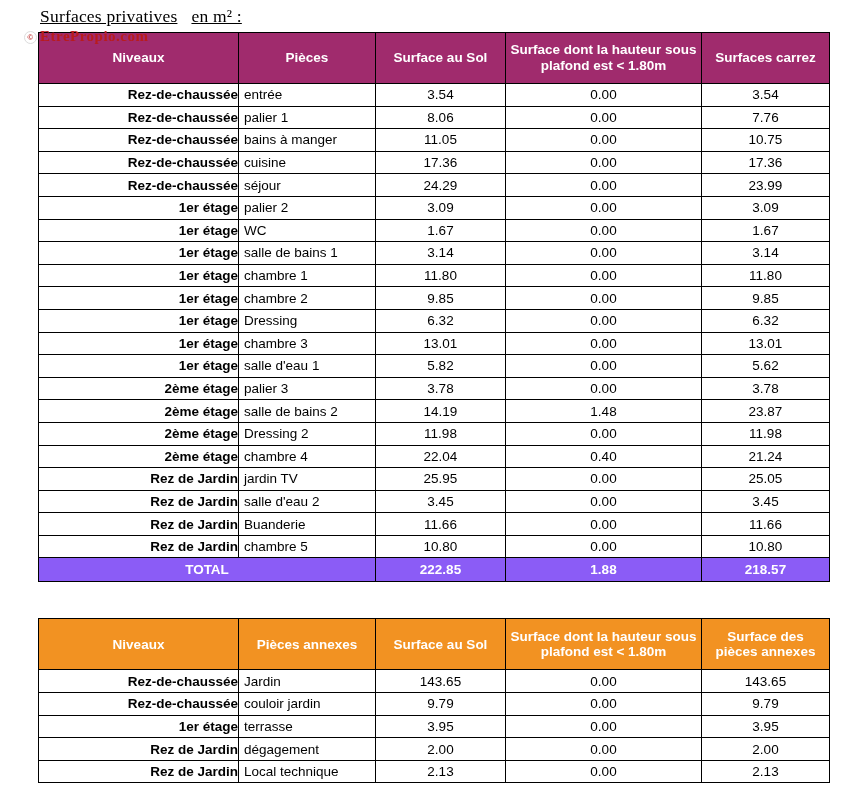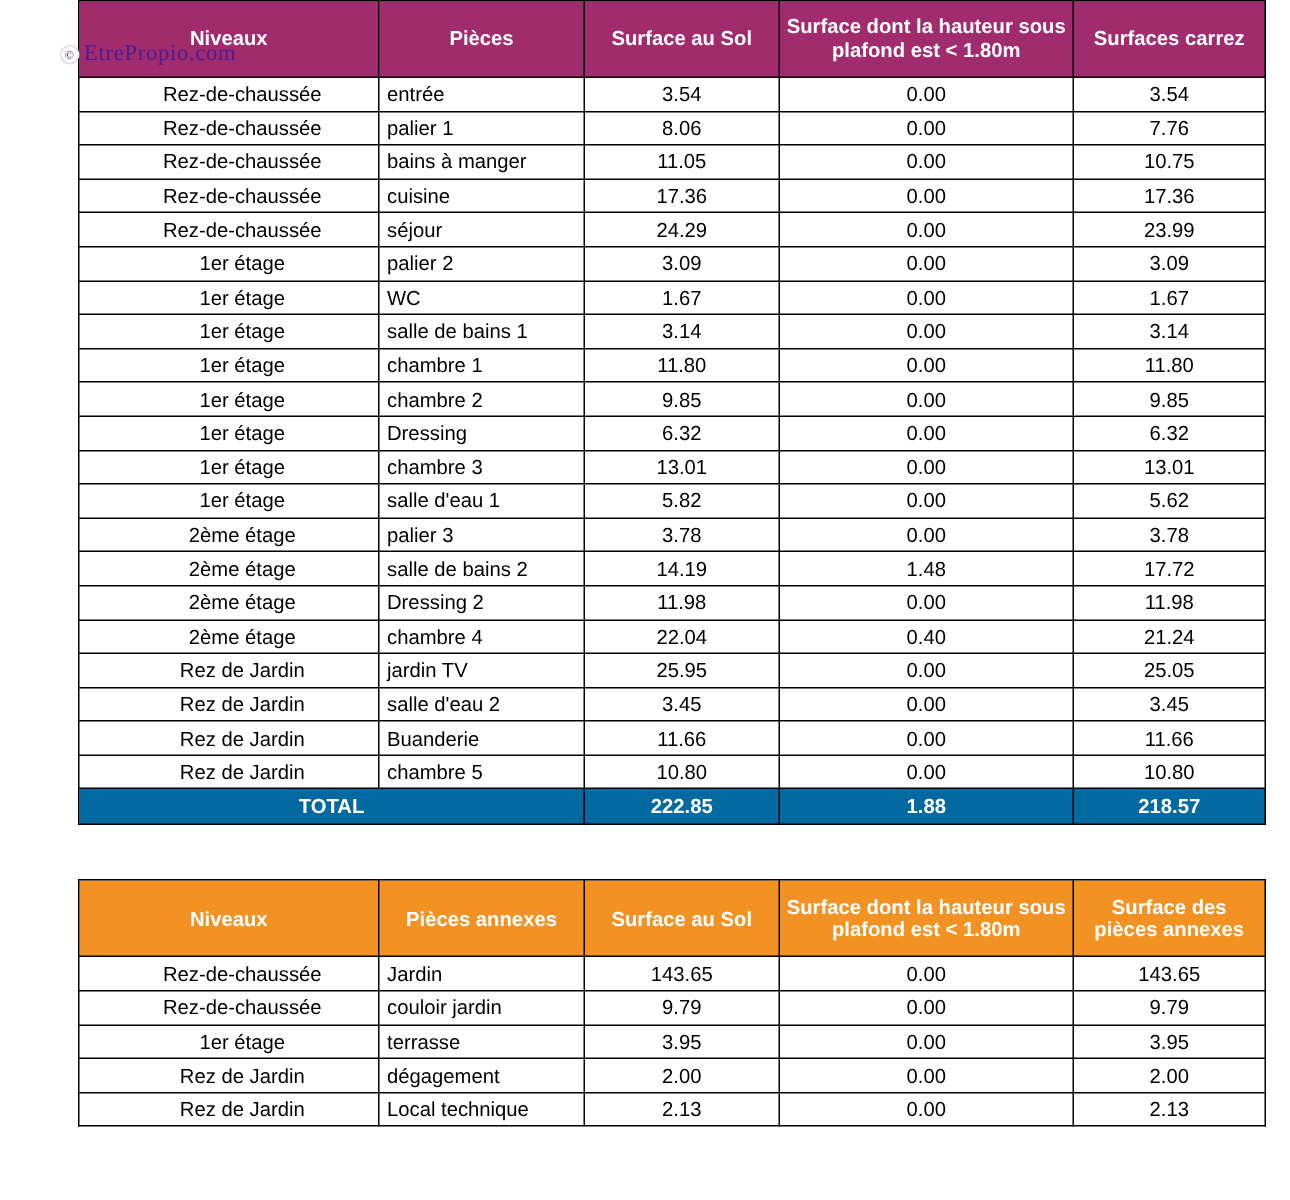--- a/index.html
+++ b/index.html
@@ -17,29 +17,30 @@
   }
   .page {
     position: relative;
     width: 860px;
     height: 800px;
     box-sizing: border-box;
     padding: 0 34px;
   }
   .watermark {
     position: absolute;
-    left: 40px;
+    left: 24px;
     top: 28px;
     font-family: "Liberation Serif", serif;
     font-size: 15px;
-    color: #4c1d95;
+    color: #b91c1c;
     letter-spacing: 0.5px;
     white-space: nowrap;
     z-index: 5;
     pointer-events: none;
+    font-weight: bold;
   }
   .watermark .wm-c {
     display: inline-block;
     border: 1px solid #dcdcdc;
     border-radius: 50%;
     width: 11px;
     height: 11px;
     line-height: 11px;
     text-align: center;
     font-size: 8px;
@@ -55,47 +56,47 @@
     text-decoration: underline;
     letter-spacing: 0.2px;
   }
   h2.section-title .unit {
     padding-left: 14px;
   }
   table {
     border-collapse: collapse;
     width: 791px;
     table-layout: fixed;
-    margin-left: 18px;
+    margin-left: 4px;
   }
   th, td {
     border: 1px solid #000000;
     font-size: 13.5px;
     padding: 0;
     height: 21.6px;
     vertical-align: middle;
   }
   thead th {
     color: #ffffff;
     font-weight: bold;
     font-size: 13.5px;
     text-align: center;
     line-height: 1.15;
     height: 46px;
     padding: 2px 3px;
   }
   .t-private thead th { background: #a02b6d; }
   .t-annex thead th { background: #f29222; }
 
-  td.c-level { text-align: center; padding-left: 18px; }
+  td.c-level { text-align: right; padding-left: 18px; font-weight: bold; }
   td.c-room  { text-align: left; padding-left: 5px; }
   td.c-num   { text-align: center; }
 
   tr.total-row td {
-    background: #0369a1;
+    background: #8b5cf6;
     color: #ffffff;
     font-weight: bold;
     text-align: center;
     height: 23px;
   }
   tr.total-row td.total-label {
     text-align: center;
   }
   .spacer-a { height: 22px; }
   .spacer-b { height: 14px; }
@@ -108,20 +109,23 @@
 </style>
 </head>
 <body>
 
 <div class="page">
 
   <div class="watermark">
     <span class="wm-c">©</span><span>EtrePropio.com</span>
   </div>
 
+  <h2 class="section-title">
+    <span>Surfaces privatives</span><span class="unit">en m² :</span>
+  </h2>
 
   <table class="t-private">
     <colgroup>
       <col class="col-level">
         <col class="col-room">
         <col class="col-sol">
         <col class="col-haut">
         <col class="col-carrez">
     </colgroup>
     <thead>
@@ -230,21 +234,21 @@
         <td class="c-room">palier 3</td>
         <td class="c-num">3.78</td>
         <td class="c-num">0.00</td>
         <td class="c-num">3.78</td>
       </tr>
       <tr>
         <td class="c-level">2ème étage</td>
         <td class="c-room">salle de bains 2</td>
         <td class="c-num">14.19</td>
         <td class="c-num">1.48</td>
-        <td class="c-num">17.72</td>
+        <td class="c-num">23.87</td>
       </tr>
       <tr>
         <td class="c-level">2ème étage</td>
         <td class="c-room">Dressing 2</td>
         <td class="c-num">11.98</td>
         <td class="c-num">0.00</td>
         <td class="c-num">11.98</td>
       </tr>
       <tr>
         <td class="c-level">2ème étage</td>

